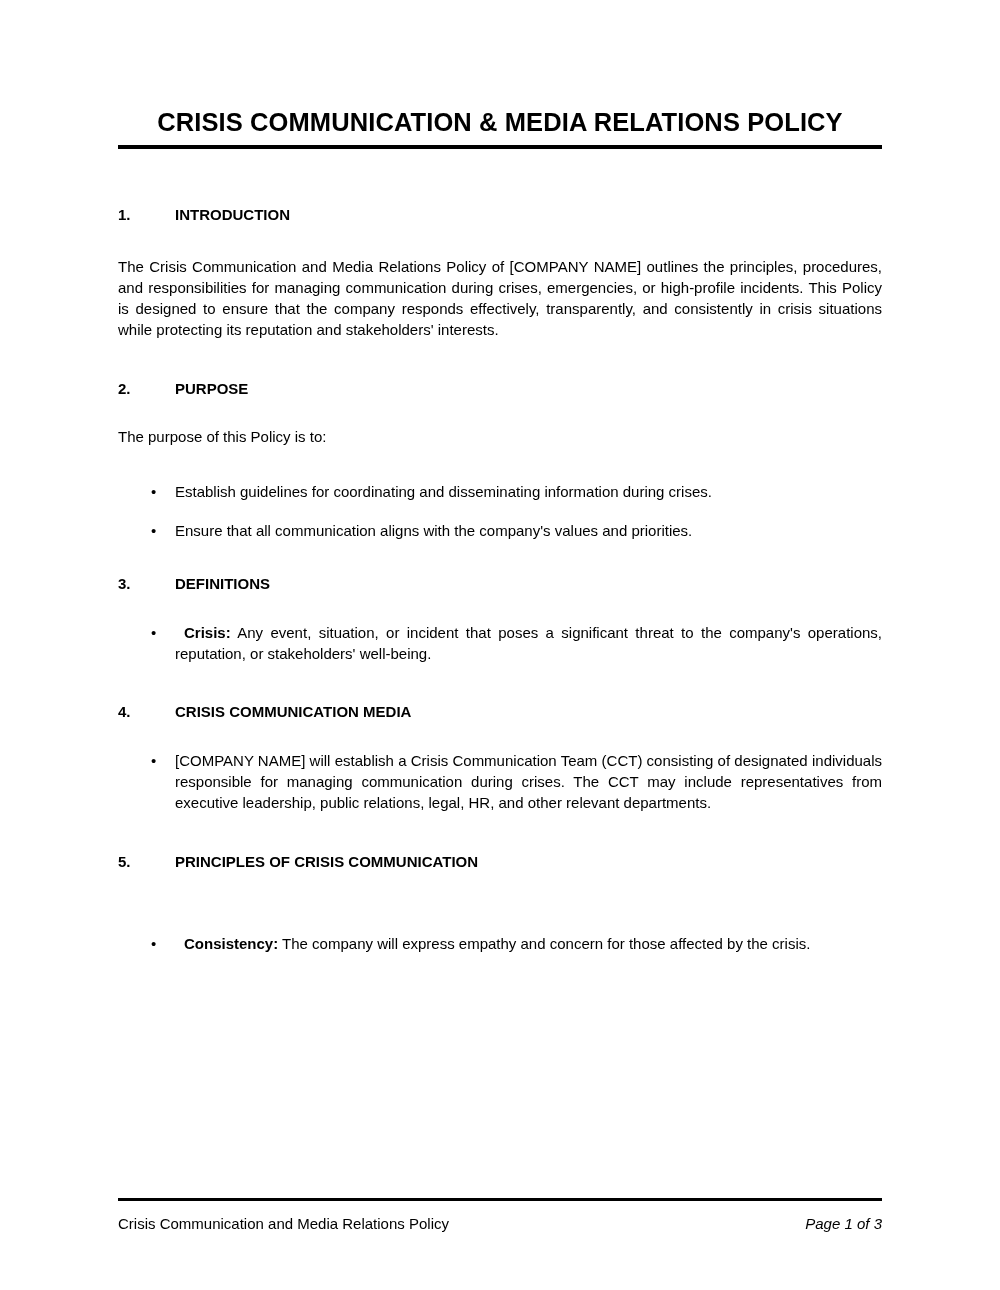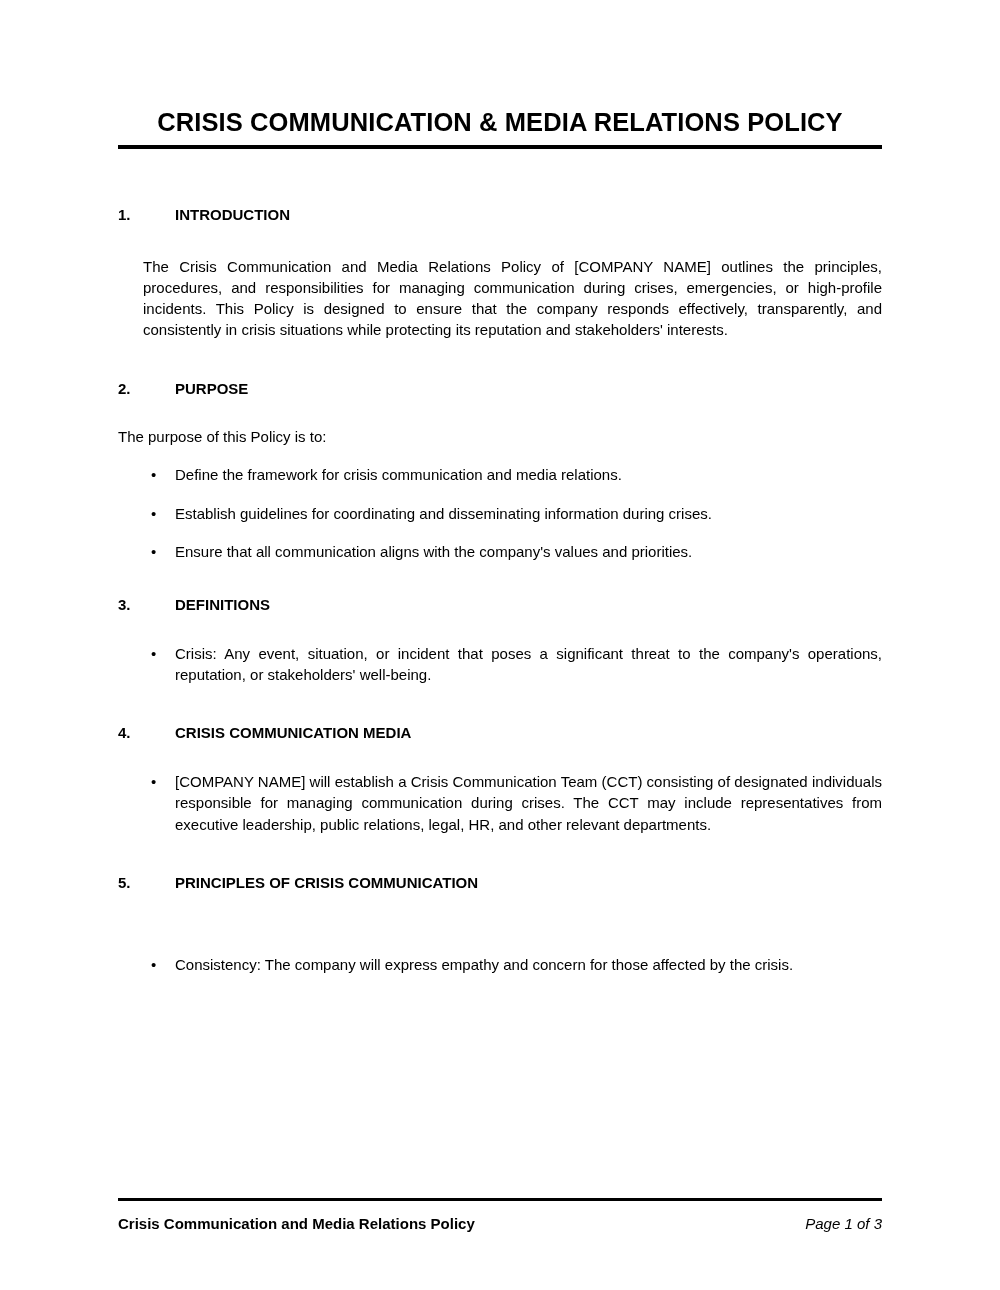--- a/index.html
+++ b/index.html
@@ -74,21 +74,20 @@
 
   .para {
     font-size: 15px;
     line-height: 1.42;
     margin: 0;
     text-align: justify;
   }
 
   .para-intro {
     margin-top: 31px;
-    margin-left: 25px;
   }
 
   .para-lead {
     margin-top: 28px;
     text-align: left;
   }
 
   ul.bullets {
     list-style: none;
     margin: 0;
@@ -129,21 +128,22 @@
 
   .gap-section {
     height: 38px;
   }
 
   .gap-section-tight {
     height: 33px;
   }
 
   .bold {
-    font-weight: normal;
+    font-weight: bold;
+    margin-left: 9px;
   }
 
   
   .footer {
     position: absolute;
     left: 118px;
     bottom: 57px;
     width: 764px;
   }
 
@@ -154,21 +154,21 @@
   }
 
   .footer-row {
     display: flex;
     justify-content: space-between;
     align-items: baseline;
     font-size: 15px;
     line-height: 1.3;
   }
 
-  .footer-left { text-align: center; font-weight: bold; }
+  .footer-left { text-align: center; }
   .footer-right { text-align: center; white-space: nowrap; font-style: italic; }
 </style>
 </head>
 <body>
 
 <div class="page">
 
   <div class="title-block">
     <h1 class="doc-title">CRISIS COMMUNICATION &amp; MEDIA RELATIONS POLICY</h1>
     <div class="title-rule"></div>
@@ -187,21 +187,20 @@
     <div class="gap-section"></div>
 
     <div class="section">
       <div class="section-heading">
         <span class="section-num">2.</span>
         <span class="section-title">PURPOSE</span>
       </div>
       <p class="para para-lead">The purpose of this Policy is to:</p>
       <div class="gap-sm"></div>
       <ul class="bullets left">
-        <li>Define the framework for crisis communication and media relations.</li>
         <div class="gap-sm"></div>
         <li>Establish guidelines for coordinating and disseminating information during crises.</li>
         <div class="gap-sm"></div>
         <li>Ensure that all communication aligns with the company's values and priorities.</li>
       </ul>
     </div>
 
     <div class="gap-section-tight"></div>
 
     <div class="section">

